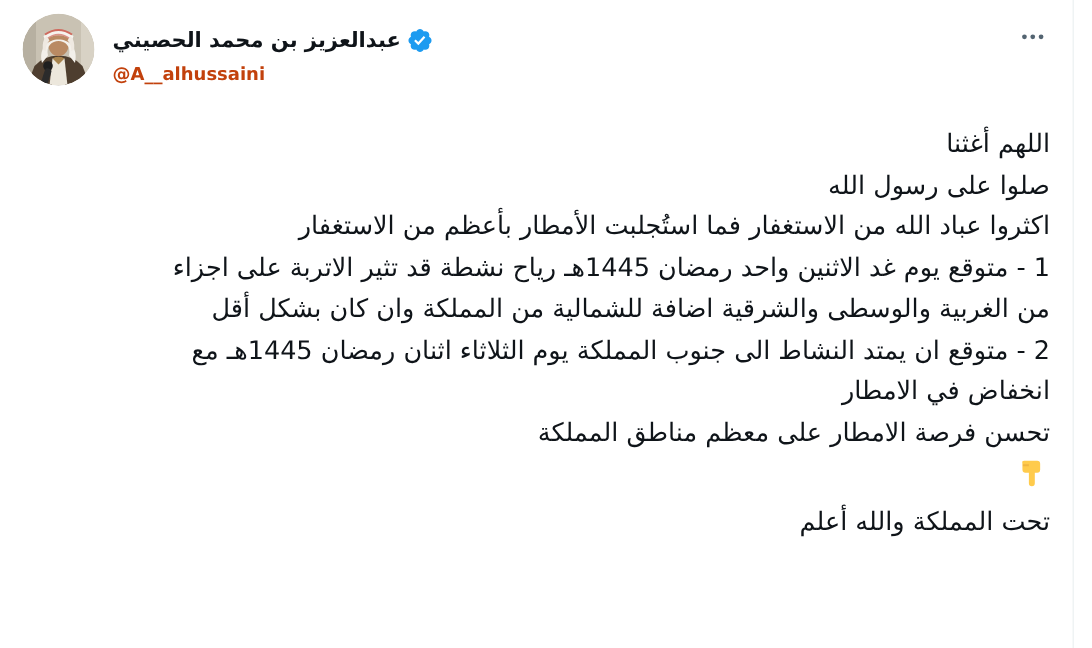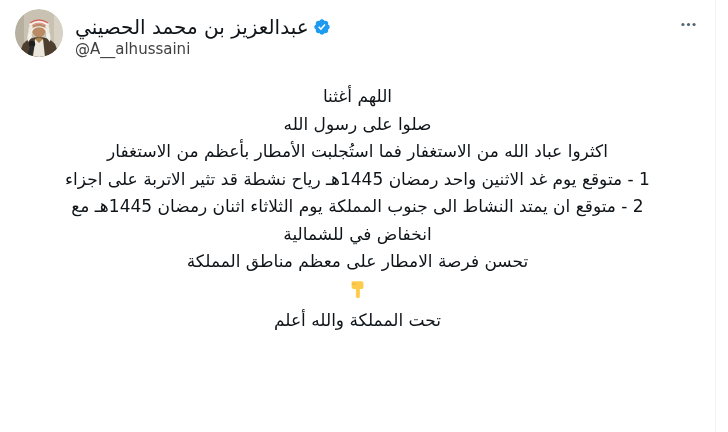--- a/index.html
+++ b/index.html
@@ -20,41 +20,41 @@
 
   
   .post-header { display: flex; align-items: flex-start; }
   .avatar {
     width: 48px; height: 48px; border-radius: 50%;
     overflow: hidden; flex-shrink: 0; cursor: pointer;
   }
   .author-col { margin-left: 12px; padding-top: 8px; min-width: 0; }
   .name-row { display: flex; align-items: center; }
   .display-name {
-    font-weight: normal; font-size: 20px; line-height: 20px;
+    font-weight: bold; font-size: 14px; line-height: 20px;
     color: #0f1419; direction: rtl; unicode-bidi: isolate; cursor: pointer;
   }
   .badge { margin-left: 4px; display: inline-flex; cursor: pointer; }
   .handle {
-    font-size: 15px; line-height: 20px; color: #404040; margin-top: 2px; cursor: pointer;
+    font-size: 12px; line-height: 20px; color: #c2410c; margin-top: 2px; cursor: pointer; font-weight: bold;
   }
   .more {
     margin-left: auto; padding: 6px 2px 0 0; cursor: pointer; color: #536471;
   }
 
   
   .post-body {
     direction: rtl;
     text-align: right;
     margin-top: 24px;
     font-size: 17px;
     line-height: 27.5px;
     color: #0f1419;
   }
-  .t-line { white-space: nowrap; text-align: center; }
+  .t-line { white-space: nowrap; }
   .emoji {
     display: inline-block; vertical-align: -4px; margin: 0 3px;
   }
 </style>
 </head>
 <body>
 
 <div class="column">
   <div class="post">
 
@@ -107,22 +107,23 @@
           </g>
         </svg>
       </div>
     </div>
 
     <div class="post-body" dir="rtl">
       <div class="t-line"><span>اللهم أغثنا</span></div>
       <div class="t-line"><span>صلوا على رسول الله</span></div>
       <div class="t-line"><span>اكثروا عباد الله من الاستغفار فما استُجلبت الأمطار بأعظم من الاستغفار</span></div>
       <div class="t-line"><span>1 - متوقع يوم غد الاثنين واحد رمضان 1445هـ رياح نشطة قد تثير الاتربة  على اجزاء</span></div>
+      <div class="t-line"><span>من الغربية والوسطى والشرقية اضافة للشمالية من المملكة وان كان بشكل أقل</span></div>
       <div class="t-line"><span>2 - متوقع ان يمتد النشاط  الى جنوب المملكة يوم الثلاثاء اثنان رمضان 1445هـ  مع</span></div>
-      <div class="t-line"><span>انخفاض في للشمالية</span></div>
+      <div class="t-line"><span>انخفاض في الامطار</span></div>
       <div class="t-line"><span>تحسن فرصة الامطار على معظم مناطق المملكة</span></div>
       <div class="t-line">
         <span class="emoji"><svg width="19" height="19" viewBox="0 0 24 24" aria-hidden="true">
               <g fill="#ffcb4c">
                 <path d="M4.5 3.5 Q4 1.5 6 1.5 L17 1.5 Q19.5 1.5 19.5 4 L19.5 9 Q19.5 11.5 17 11.5 L15 11.5 L15 20.5 Q15 23 12.5 23 Q10 23 10 20.5 L10 11.5 L7 11.5 Q4.8 11.5 4.6 9.2 Z"></path>
                 <path d="M5 4.5 L10 4.5 L10 6 L5 6 Z" fill="#e6a93c" opacity="0.6"></path>
               </g>
             </svg></span>
       </div>
       <div class="t-line"><span>تحت المملكة والله أعلم</span></div>

